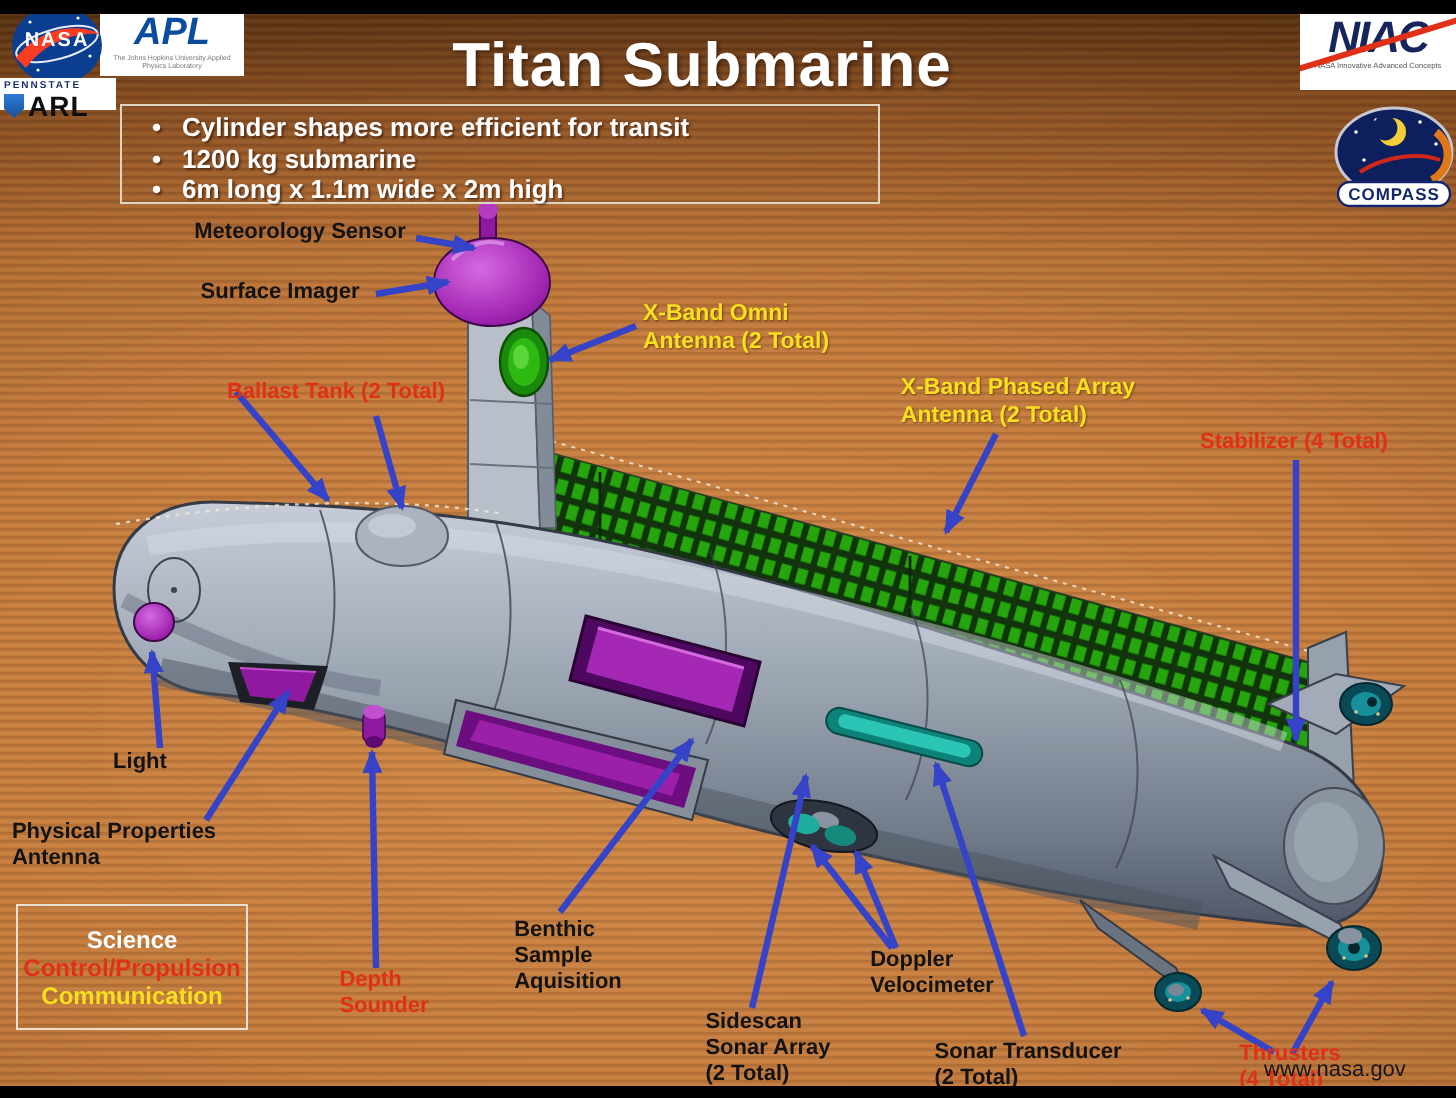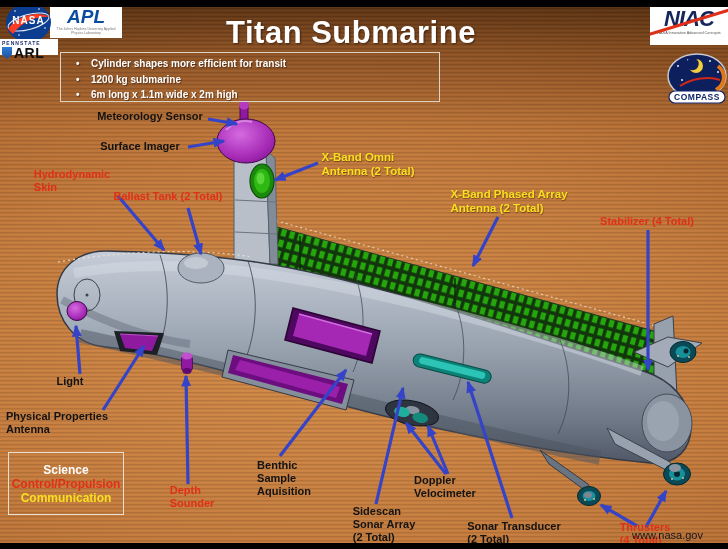--- a/index.html
+++ b/index.html
@@ -15,21 +15,21 @@
   .bar{position:absolute;left:0;width:728px;background:#000;z-index:8;}
   .bar.top{top:0;height:7px;}
   .bar.bottom{bottom:0;height:6px;}
 
   .title{position:absolute;left:351px;top:15px;transform:translateX(-50%);
     color:#fff;font-weight:bold;font-size:31px;letter-spacing:0.5px;z-index:4;
     text-shadow:1px 1px 2px rgba(30,10,0,0.6);white-space:nowrap;}
 
   .bullets{position:absolute;left:60px;top:52px;width:380px;height:50px;
     border:1px solid #ddd5c2;z-index:4;padding-top:3px;box-sizing:border-box;}
-  .brow{position:relative;color:#fff;font-weight:bold;font-size:10px;line-height:15.5px;
+  .brow{position:relative;color:#fff;font-weight:bold;font-size:13px;line-height:15.5px;
     padding-left:30px;text-shadow:1px 1px 1px rgba(30,10,0,0.5);}
   .brow::before{content:"\2022";position:absolute;left:15px;top:0;}
 
   
   .nasa-logo{position:absolute;left:5px;top:2px;width:47px;height:42px;z-index:6;}
   .nasa-text{position:absolute;left:0;top:13px;width:47px;text-align:center;color:#fff;
     font-weight:bold;font-size:10px;letter-spacing:1px;}
   .apl-logo{position:absolute;left:50px;top:5px;width:72px;height:33px;background:#fff;
     z-index:5;text-align:center;padding-top:1px;box-sizing:border-box;}
   .apl-text{display:block;color:#0a4da0;font-weight:bold;font-style:italic;font-size:19px;line-height:21px;}
@@ -281,35 +281,33 @@
     <div class="brow">6m long x 1.1m wide x 2m high</div>
   </div>
 
   <div class="lbl sci" style="left:150px;top:110px;">Meteorology Sensor</div>
   <div class="lbl sci" style="left:140px;top:140px;">Surface Imager</div>
   <div class="lbl comm" style="left:368px;top:151px;">X-Band Omni
 Antenna (2 Total)</div>
   <div class="lbl comm" style="left:509px;top:188px;">X-Band Phased Array
 Antenna (2 Total)</div>
   <div class="lbl ctrl" style="left:647px;top:215px;">Stabilizer (4 Total)</div>
-  <div class="lbl ctrl" style="left:72px;top:168px;">Hydrodynamic
-Skin</div>
   <div class="lbl ctrl" style="left:168px;top:190px;">Ballast Tank (2 Total)</div>
   <div class="lbl sci" style="left:70px;top:375px;">Light</div>
   <div class="lbl sci" style="left:57px;top:410px;">Physical Properties
 Antenna</div>
   <div class="lbl ctrl" style="left:192px;top:484px;">Depth
 Sounder</div>
   <div class="lbl sci" style="left:284px;top:459px;">Benthic
 Sample
 Aquisition</div>
   <div class="lbl sci" style="left:384px;top:505px;">Sidescan
 Sonar Array
 (2 Total)</div>
-  <div class="lbl sci" style="left:445px;top:474px;">Doppler
+  <div class="lbl sci" style="left:466px;top:474px;">Doppler
 Velocimeter</div>
   <div class="lbl sci" style="left:514px;top:520px;">Sonar Transducer
 (2 Total)</div>
   <div class="lbl ctrl" style="left:645px;top:521px;">Thrusters
 (4 Total)</div>
 
   <div class="legend">
     <div class="leg-item leg-white">Science</div>
     <div class="leg-item leg-red">Control/Propulsion</div>
     <div class="leg-item leg-yellow">Communication</div>

